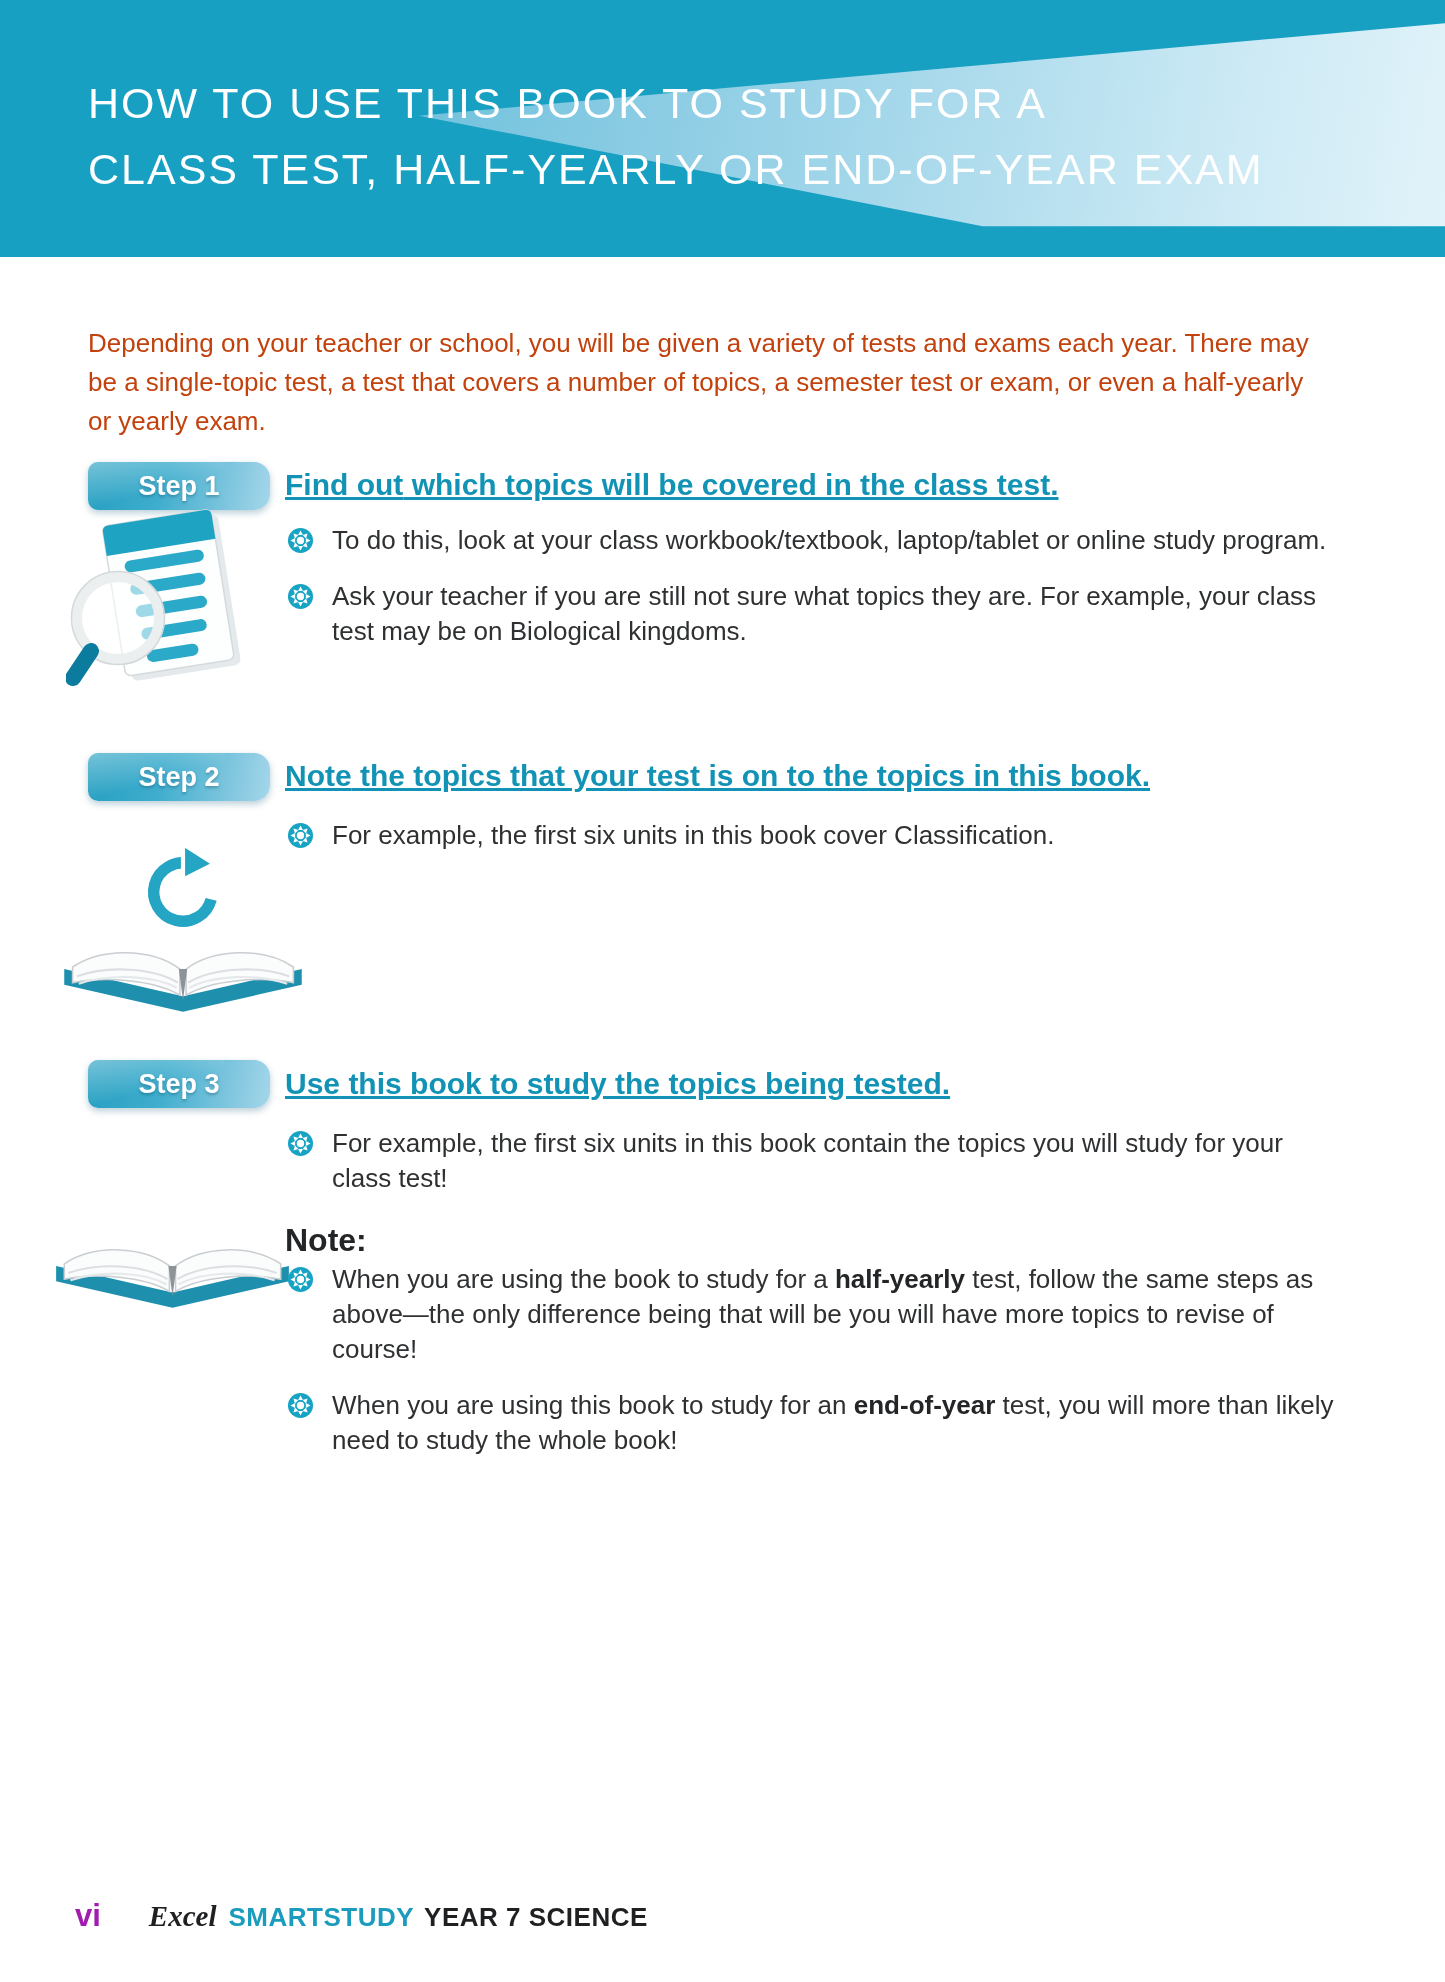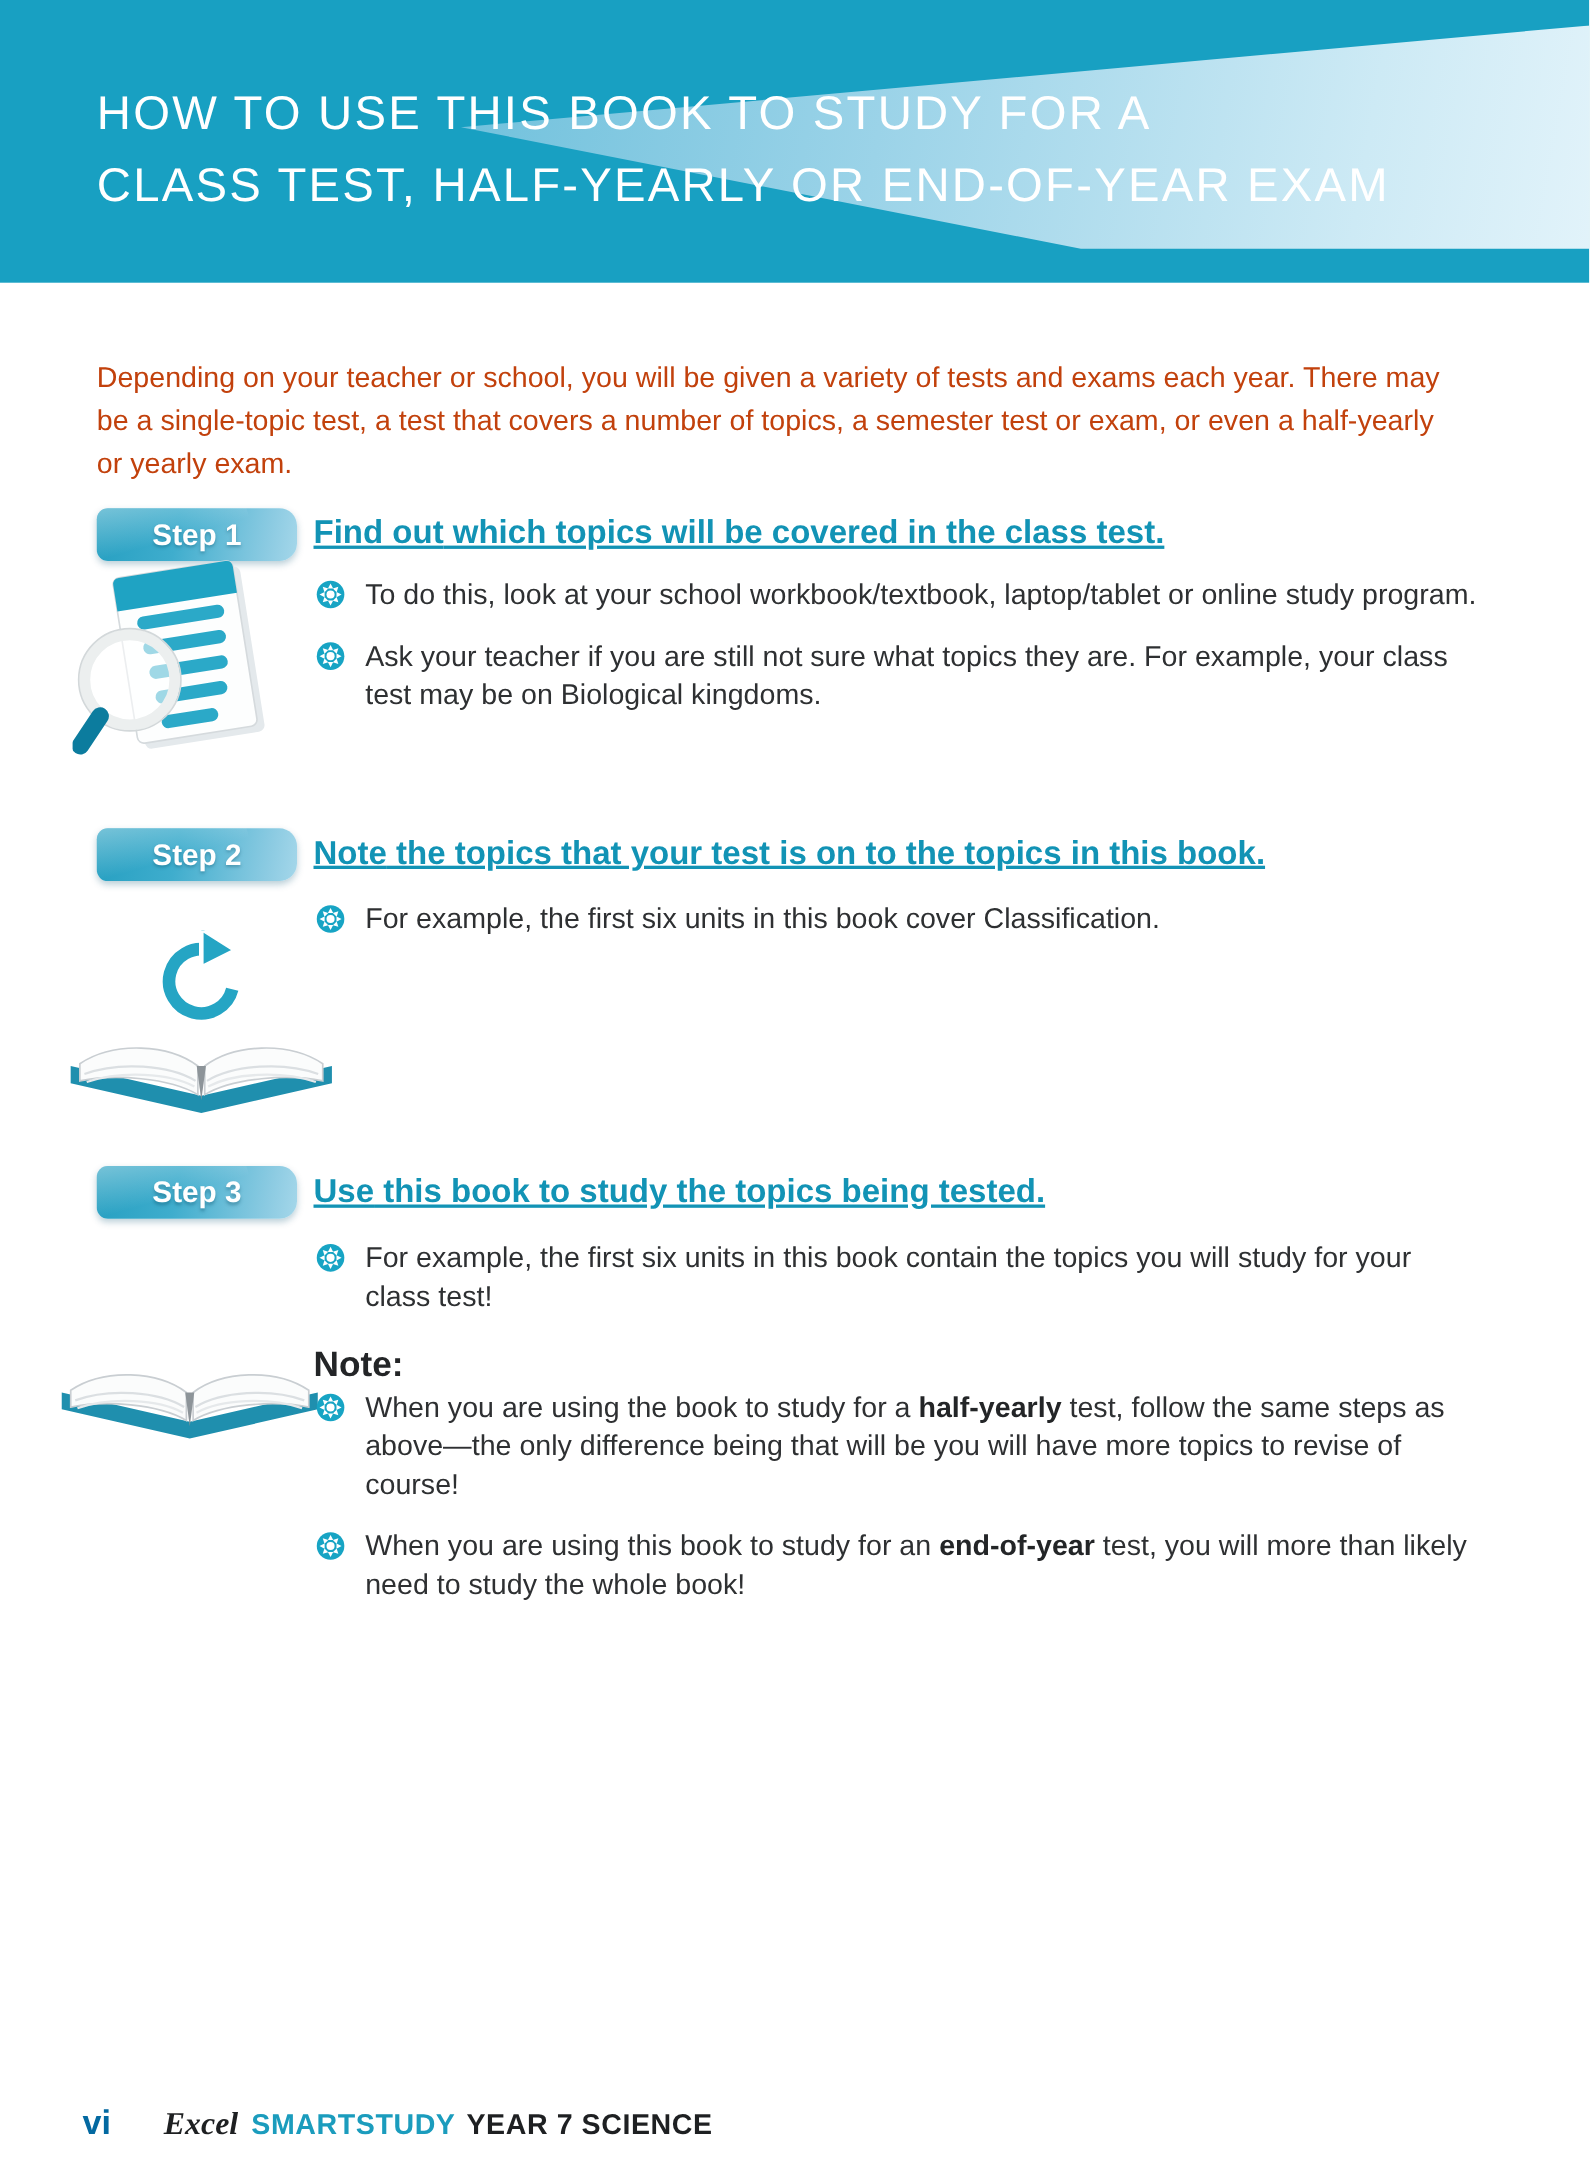--- a/index.html
+++ b/index.html
@@ -61,21 +61,21 @@
   .note-label{
     position:absolute;left:285px;color:#232527;font-weight:bold;font-size:32px;
   }
   
   .icon-abs{position:absolute;}
   
   .footer{
     position:absolute;left:75px;top:1898px;
     display:flex;align-items:baseline;
   }
-  .pgnum{color:#0369a1;font-weight:bold;font-size:31px;margin-right:48px;margin-top:14px;}
+  .pgnum{color:#a21caf;font-weight:bold;font-size:31px;margin-right:48px;}
   .brand-excel{font-family:"Liberation Serif", serif;font-style:italic;font-weight:bold;
     color:#1e2022;font-size:29px;margin-right:12px;}
   .brand-smart{color:#1b9cbd;font-weight:bold;font-size:26px;letter-spacing:.5px;margin-right:10px;}
   .brand-series{color:#1e2022;font-weight:bold;font-size:26px;letter-spacing:.5px;}
 </style>
 </head>
 <body>
 
 <svg width="0" height="0" style="position:absolute" aria-hidden="true">
   <defs>
@@ -138,21 +138,21 @@
     <circle cx="52" cy="110" r="41" fill="#ffffff" opacity="0.55"></circle>
     <circle cx="52" cy="110" r="41" fill="none" stroke="#ecefef" stroke-width="10"></circle>
     <circle cx="52" cy="110" r="46.5" fill="none" stroke="#d3d8da" stroke-width="1.5"></circle>
     <line x1="25" y1="143" x2="7" y2="170" stroke="#0c7c9e" stroke-width="16" stroke-linecap="round"></line>
   </svg>
   <div class="bullets" style="top:523px;">
     <div class="bullet">
       <svg class="bmark" viewBox="0 0 28 28">
           <use href="#bullet-glyph"></use>
         </svg>
-      <p class="btext"><span>To do this, look at your school workbook/textbook, laptop/tablet or online study program.</span></p>
+      <p class="btext"><span>To do this, look at your class workbook/textbook, laptop/tablet or online study program.</span></p>
     </div>
     <div class="bullet">
       <svg class="bmark" viewBox="0 0 28 28">
           <use href="#bullet-glyph"></use>
         </svg>
       <p class="btext"><span>Ask your teacher if you are still not sure what topics they are. For example, your class test may be on Biological kingdoms.</span></p>
     </div>
   </div>
 
   <div class="badge" style="top:753px;">

